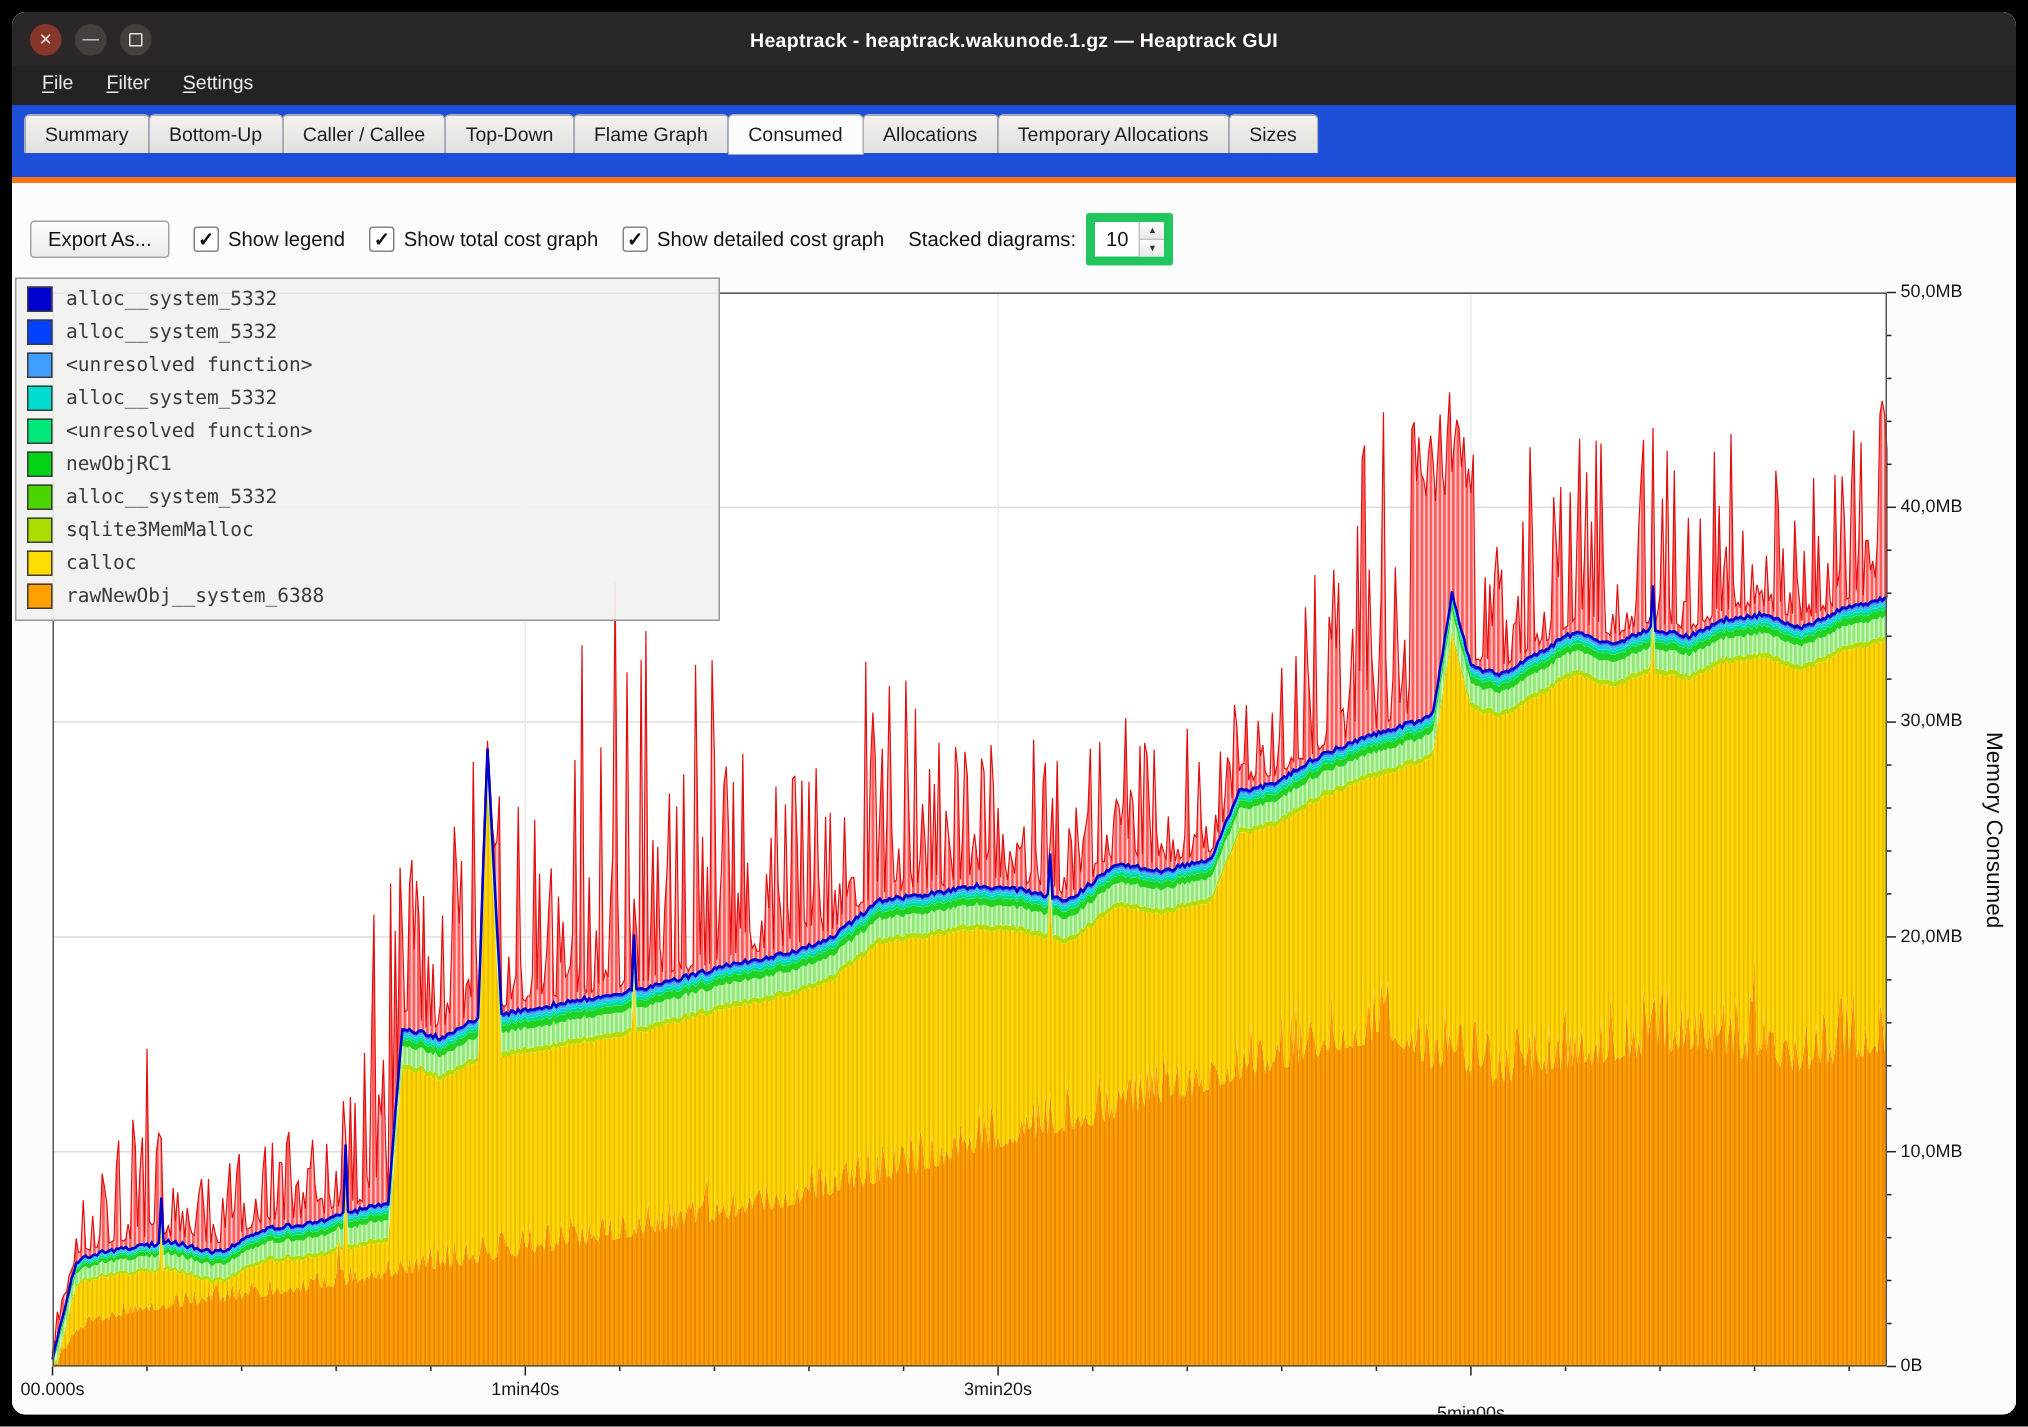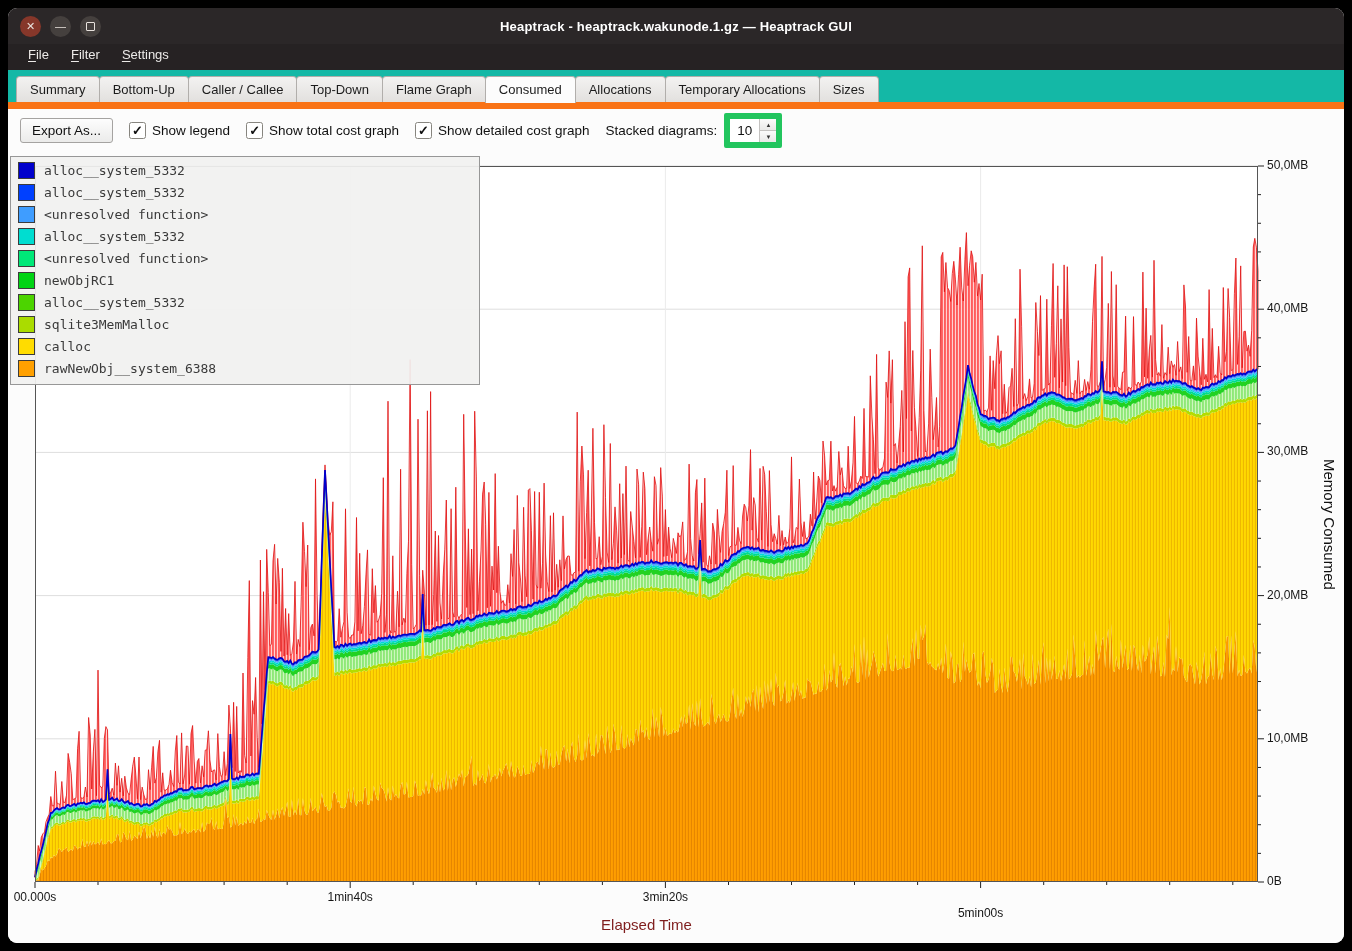--- a/index.html
+++ b/index.html
@@ -10,25 +10,25 @@
   .winbtns{display:flex;gap:9px;margin-left:12px;z-index:2;}
   .wbtn{width:21px;height:21px;border-radius:50%;display:flex;align-items:center;justify-content:center;font-size:11px;color:#e8e2dd;background:#45403e;cursor:default;}
   .wbtn.close{background:#86372a;}
   .wbtn .maxsq{width:7px;height:7px;border:1.3px solid #e8e2dd;border-radius:1px;display:block;}
   .wtitle{position:absolute;left:0;right:0;text-align:center;color:#fff;font-weight:bold;font-size:13px;letter-spacing:.2px;}
   
   .menubar{height:26px;background:#262223;display:flex;align-items:flex-start;padding-left:10px;gap:2px;flex:0 0 auto;}
   .menu-item{color:#eceae8;font-size:13px;padding:3px 10px;border-radius:3px;}
   .menu-item u{text-underline-offset:2px;}
   
-  .tabbar{background:#14b8a6;padding:6px 0 0 8px;display:flex;align-items:flex-end;border-bottom:7px solid #f97316;flex:0 0 auto;}
+  .tabbar{background:#1d4ed8;padding:6px 0 16px 8px;display:flex;align-items:flex-end;border-bottom:4px solid #f97316;flex:0 0 auto;}
   .tab{font-size:13px;color:#1c1c1c;padding:5px 13px 5px 13px;border:1px solid #b1aeab;border-bottom:none;border-radius:4px 4px 0 0;background:linear-gradient(#f3f2f1,#e2e0de);margin-right:-1px;position:relative;white-space:nowrap;}
   .tab.active{background:#fcfcfc;margin-bottom:-1px;padding-bottom:6px;z-index:3;}
   
-  .toolbar{background:#fcfcfc;display:flex;align-items:center;gap:16px;padding:4px 12px 6px 12px;font-size:13.5px;color:#111;flex:0 0 auto;}
+  .toolbar{background:#fcfcfc;display:flex;align-items:center;gap:16px;padding:20px 12px 6px 12px;font-size:13.5px;color:#111;flex:0 0 auto;}
   .btn-export{border:1px solid #a5a3a1;background:linear-gradient(#fdfdfd,#ebebea);padding:4px 11px;border-radius:3px;font-size:13.5px;color:#111;}
   .cb{display:flex;align-items:center;gap:6px;}
   .cb-box{width:15px;height:15px;border:1px solid #87857f;border-radius:2.5px;background:#fff;display:flex;align-items:center;justify-content:center;font-size:13px;line-height:1;color:#101010;font-weight:bold;}
   .stacked{display:flex;align-items:center;gap:7px;}
   .spin{display:flex;border:6px solid #22c55e;border-radius:2px;background:#fff;height:23px;align-items:stretch;overflow:hidden;}
   .spin-val{padding:0 7px;display:flex;align-items:center;font-size:13.5px;}
   .spin-btns{display:flex;flex-direction:column;border-left:1px solid #c4c2c0;width:16px;}
   .spin-b{flex:1;display:flex;align-items:center;justify-content:center;font-size:6px;color:#333;background:linear-gradient(#fbfbfb,#e9e9e8);}
   .spin-b.up{border-bottom:1px solid #c4c2c0;}
   

